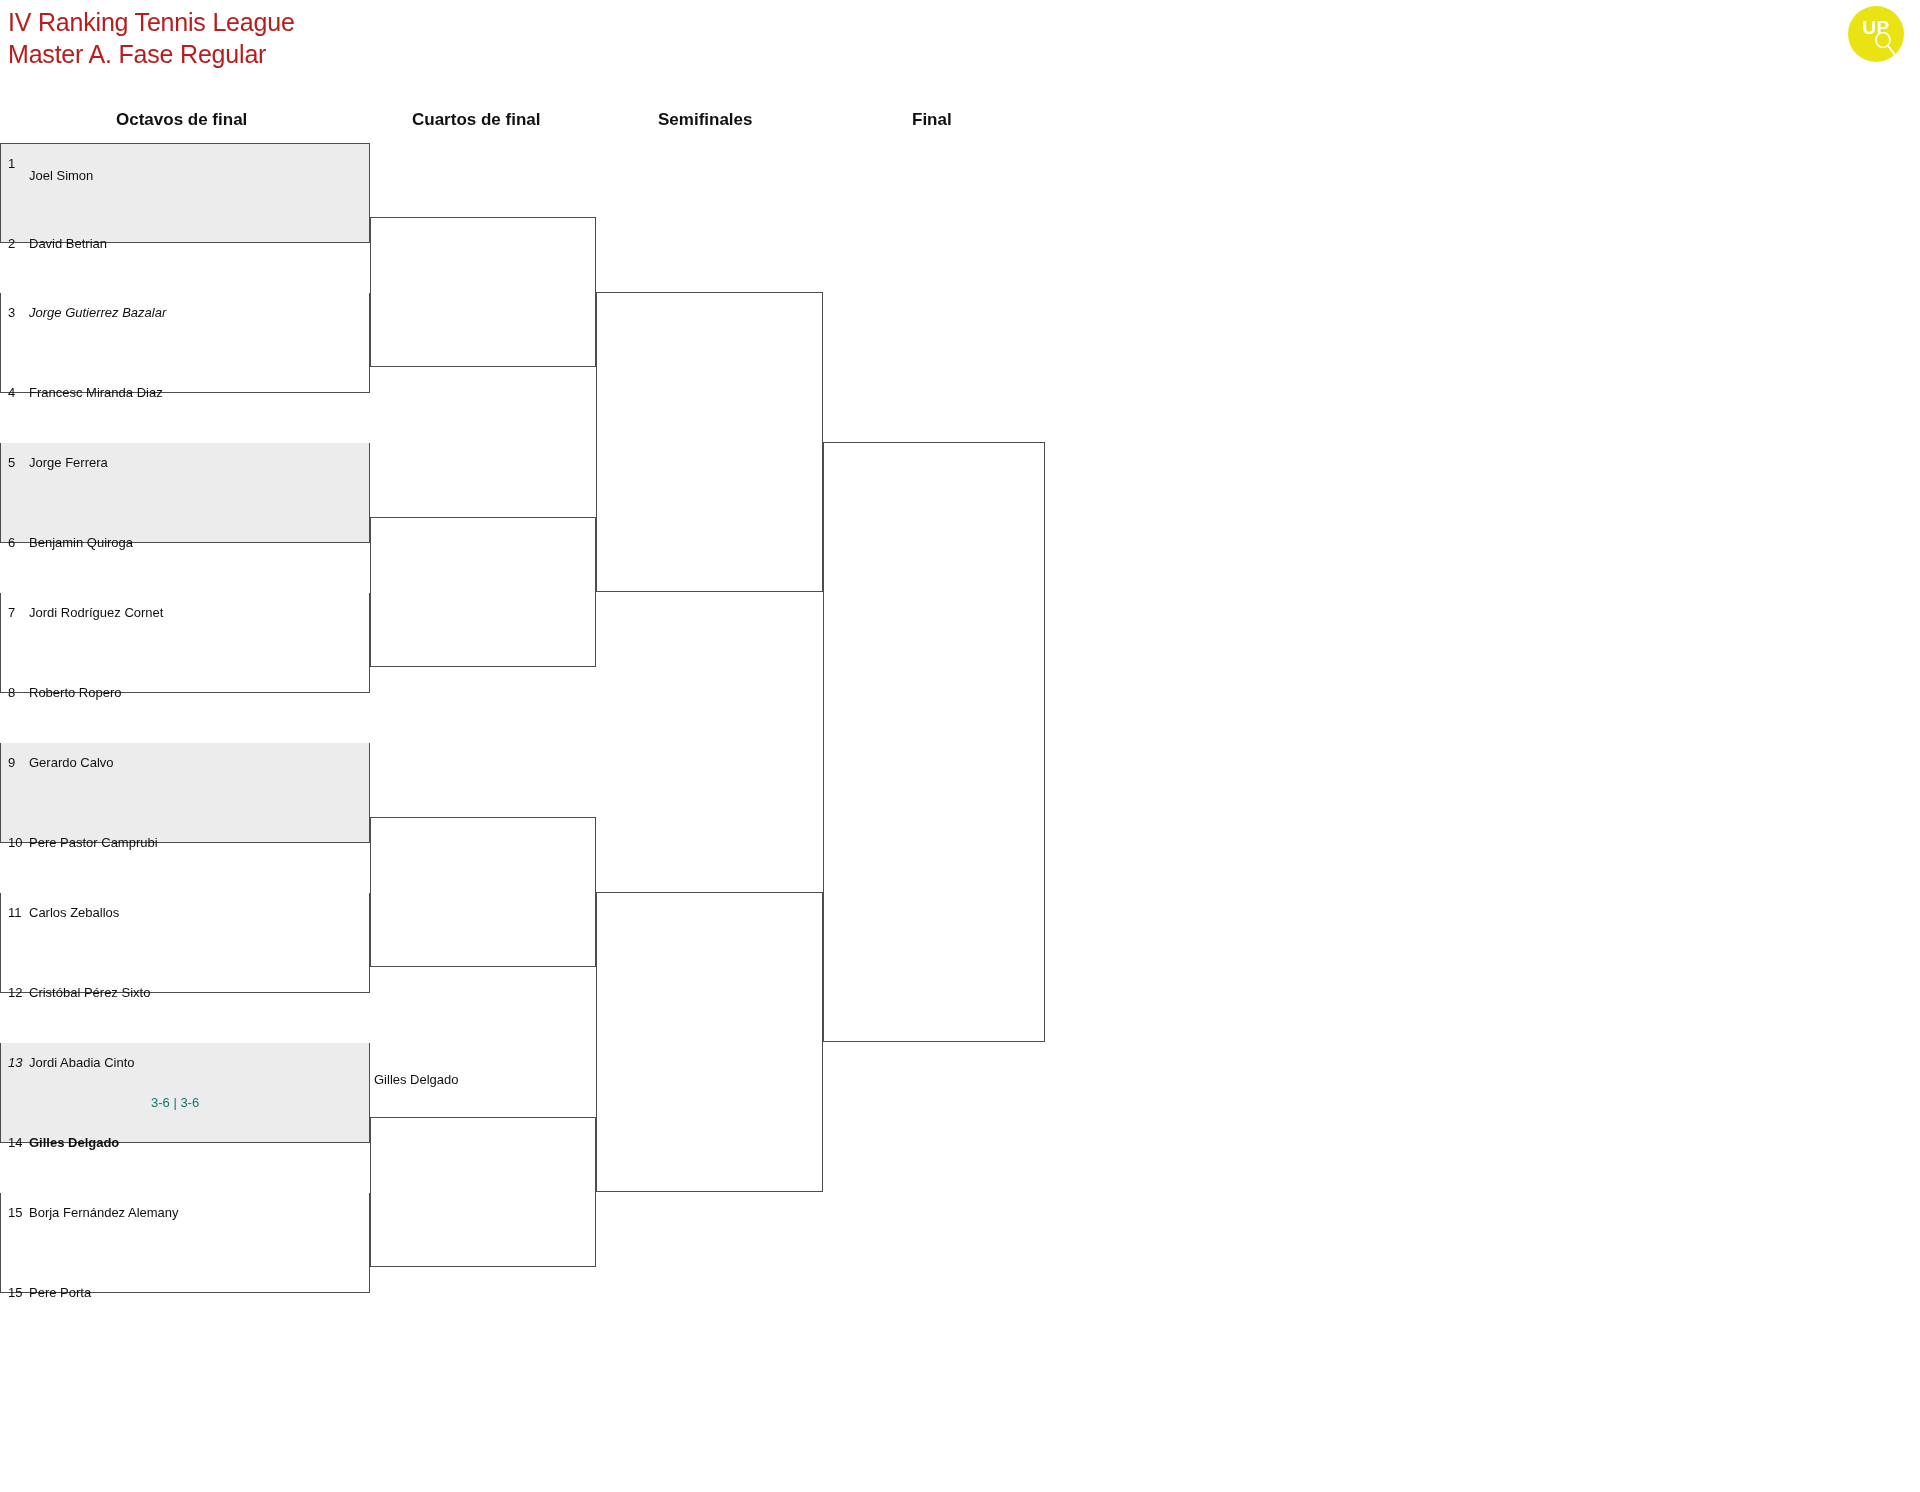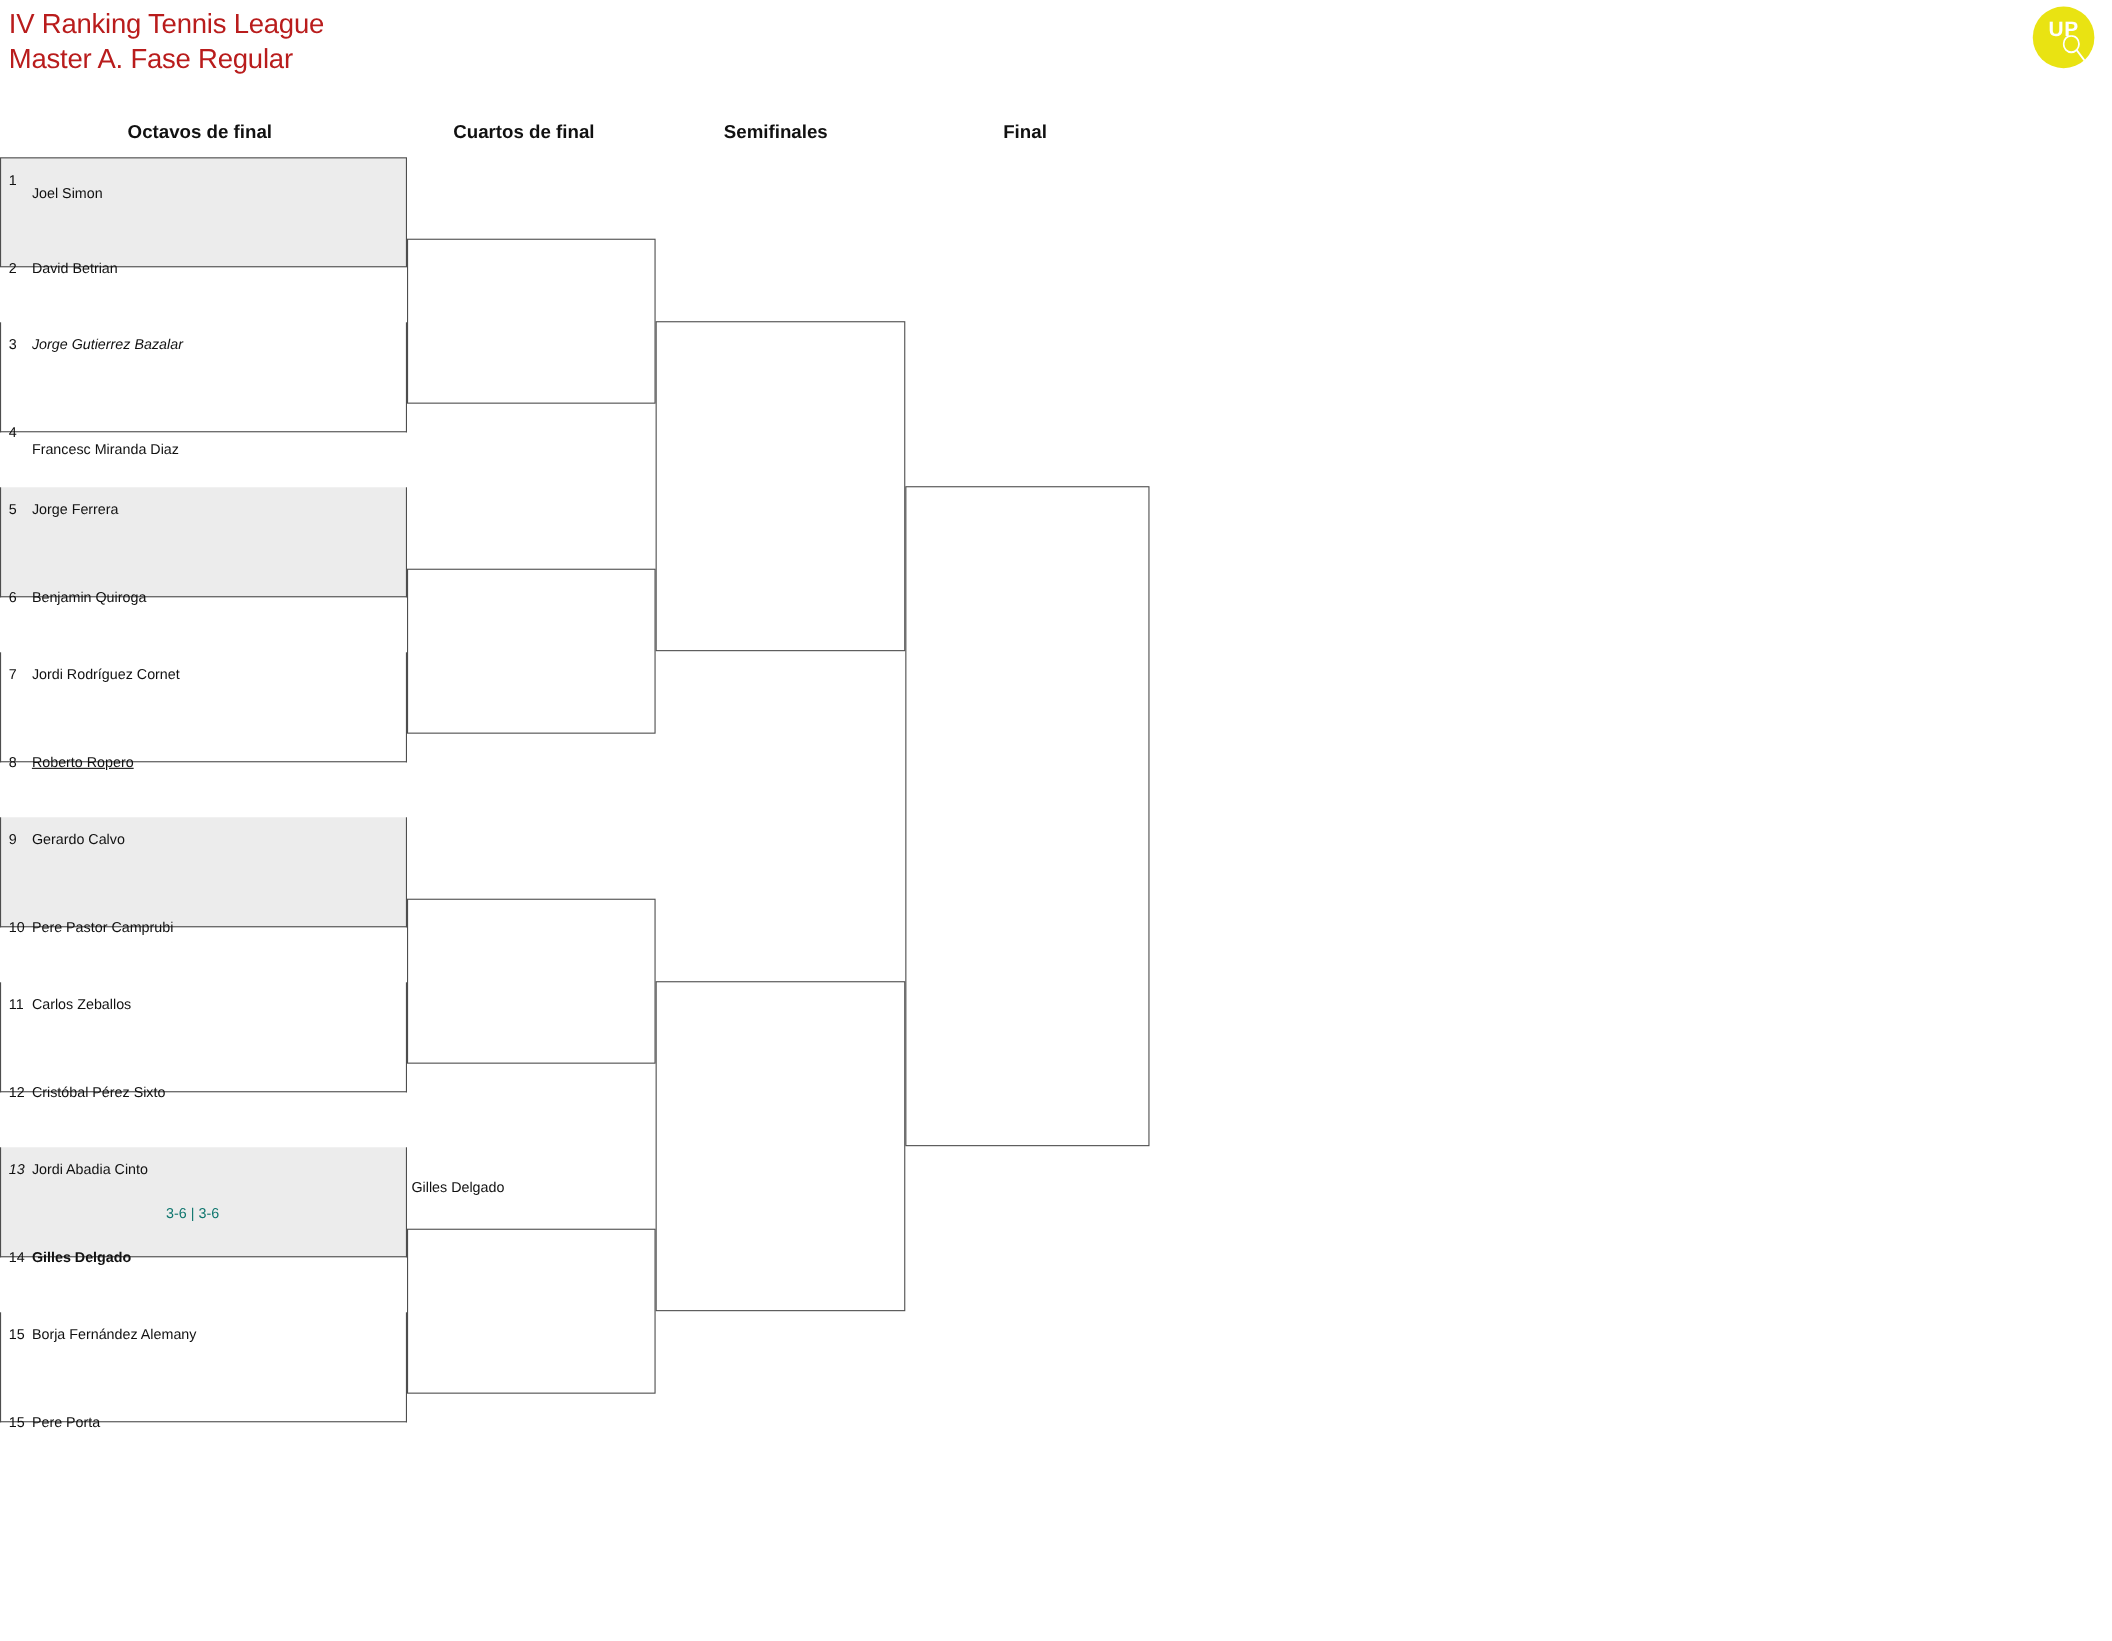--- a/index.html
+++ b/index.html
@@ -143,35 +143,35 @@
   <div class="seed" style="top:12px;">1</div>
   <div class="pname" style="top:24px;">Joel Simon</div>
   <div class="seed" style="top:92px;">2</div>
   <div class="pname" style="top:92px;">David Betrian</div>
 </div>
 
 <div class="slot plain" style="top:293px; height:100px;">
   <div class="seed" style="top:12px;">3</div>
   <div class="pname" style="top:12px;font-style:italic;">Jorge Gutierrez Bazalar</div>
   <div class="seed" style="top:92px;">4</div>
-  <div class="pname" style="top:108px;text-align:center;">Francesc Miranda Diaz</div>
+  <div class="pname" style="top:92px;text-align:center;">Francesc Miranda Diaz</div>
 </div>
 
 <div class="slot shaded" style="top:443px; height:100px;">
   <div class="seed" style="top:12px;">5</div>
   <div class="pname" style="top:12px;">Jorge Ferrera</div>
   <div class="seed" style="top:92px;">6</div>
   <div class="pname" style="top:92px;">Benjamin Quiroga</div>
 </div>
 
 <div class="slot plain" style="top:593px; height:100px;">
   <div class="seed" style="top:12px;">7</div>
   <div class="pname" style="top:12px;">Jordi Rodríguez Cornet</div>
   <div class="seed" style="top:92px;">8</div>
-  <div class="pname" style="top:92px;text-decoration:underline;">Roberto Ropero</div>
+  <div class="pname" style="top:92px;">Roberto Ropero</div>
 </div>
 
 <div class="slot shaded" style="top:743px; height:100px;">
   <div class="seed" style="top:12px;">9</div>
   <div class="pname" style="top:12px;">Gerardo Calvo</div>
   <div class="seed" style="top:92px;">10</div>
   <div class="pname" style="top:92px;">Pere Pastor Camprubi</div>
 </div>
 
 <div class="slot plain" style="top:893px; height:100px;">

